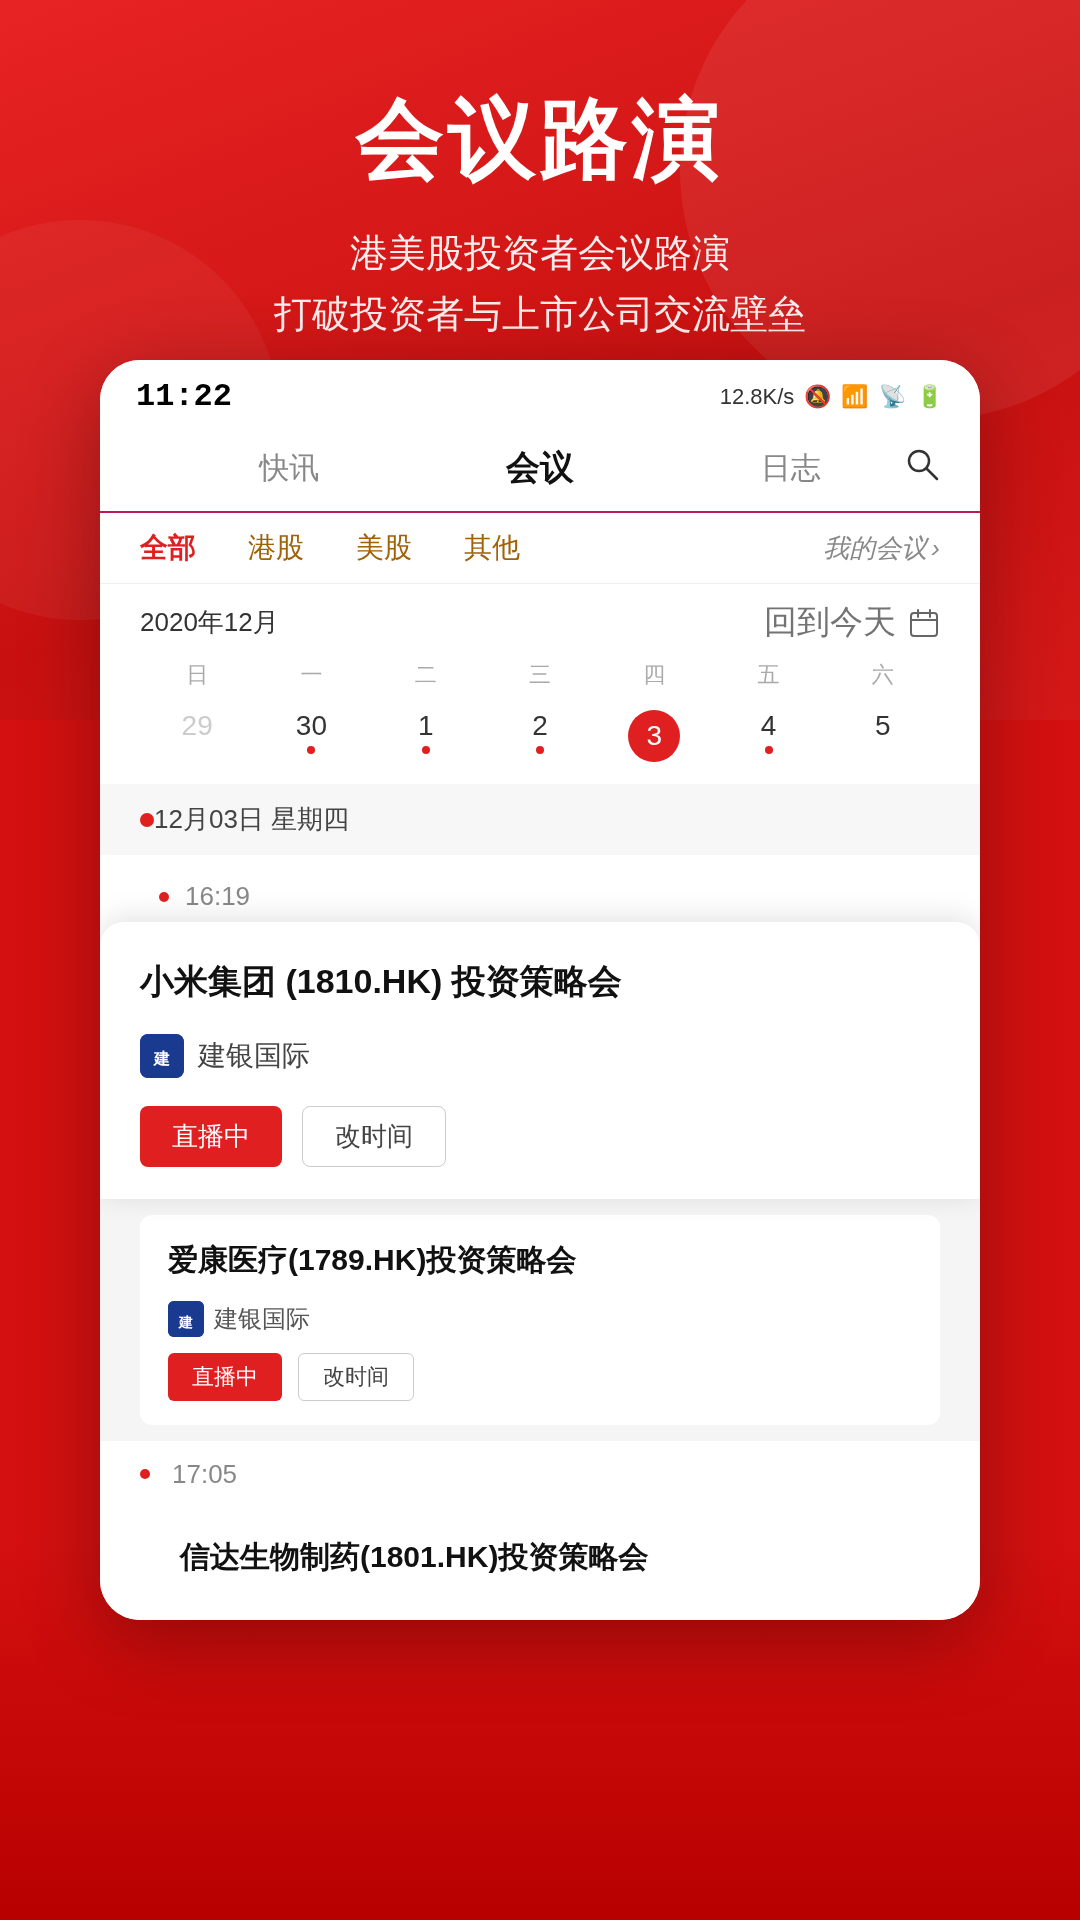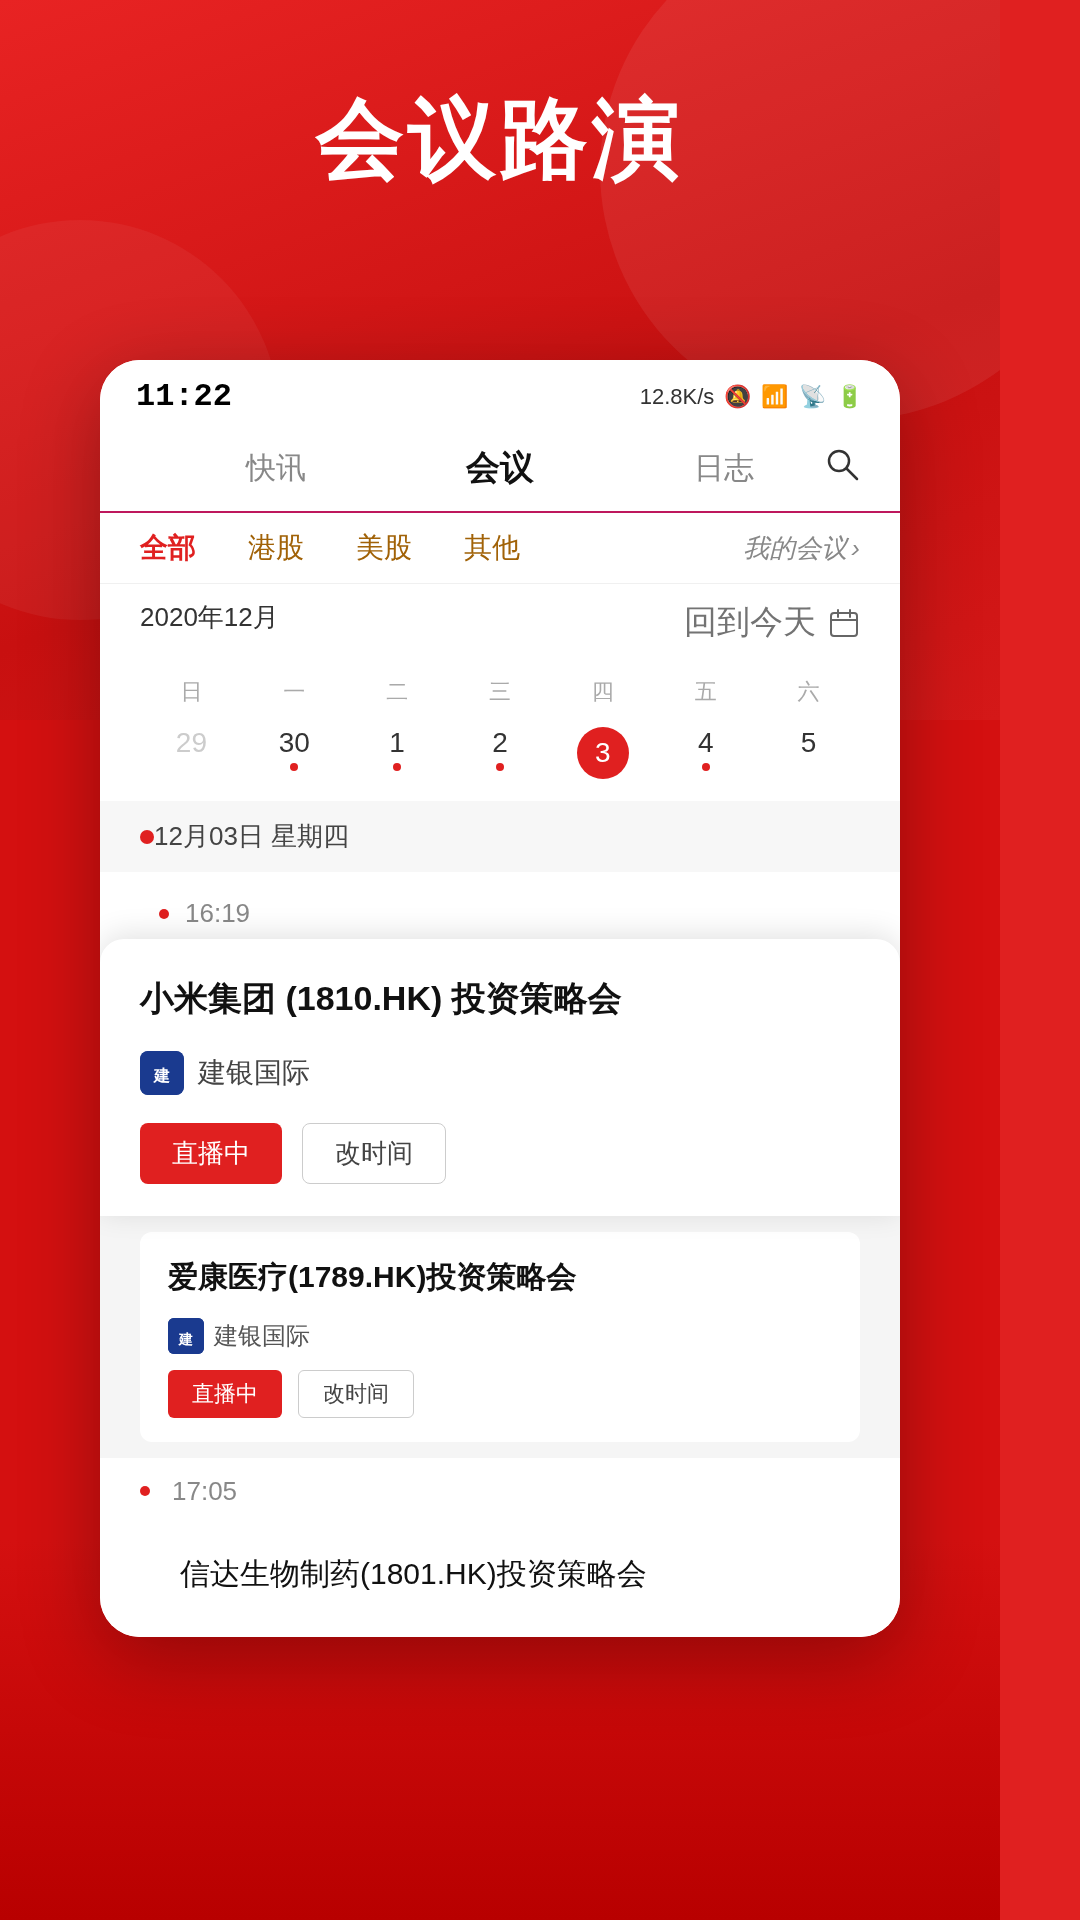--- a/index.html
+++ b/index.html
@@ -164,22 +164,23 @@
     }
 
     
     .calendar-section {
       background: #fff;
       padding: 16px 40px 10px;
     }
 
     .calendar-header {
       display: flex;
+      align-items: center;
       justify-content: space-between;
-      margin-bottom: 24px;
+      margin-bottom: 7px;
     }
 
     .calendar-month {
       font-size: 26px;
       color: #333;
       font-weight: 500;
     }
 
     .calendar-today-btn {
       display: flex;
@@ -372,40 +373,44 @@
       background: #fff;
       color: #444;
       border: 1px solid #ccc;
       border-radius: 6px;
       padding: 8px 24px;
       font-size: 22px;
     }
 
     .meeting-item-title-3 {
       font-size: 30px;
-      font-weight: 400;
+      font-weight: 700;
       color: #111;
       padding: 20px 40px 10px;
       line-height: 1.4;
     }
 
     .page-container {
       position: relative;
-      width: 1000px;
+      width: 1080px;
       height: 1920px;
       background: #d41010;
     }
   </style>
 </head>
 <body>
 
 <div class="page-container">
 
   <div class="hero-bg">
     <h1 class="hero-title">会议路演</h1>
+    <p class="hero-subtitle">
+      <span>港美股投资者会议路演</span><br>
+      <span>打破投资者与上市公司交流壁垒</span>
+    </p>
   </div>
 
   <div class="phone-wrapper" style="top: 360px; position: absolute; left: 100px; right: 100px; width: auto; transform: none; bottom: auto;">
 
     <div class="status-bar">
       <span class="status-time">11:22</span>
       <div class="status-icons">
         <span>12.8K/s</span>
         <span>🔕</span>
         <span>📶</span>

